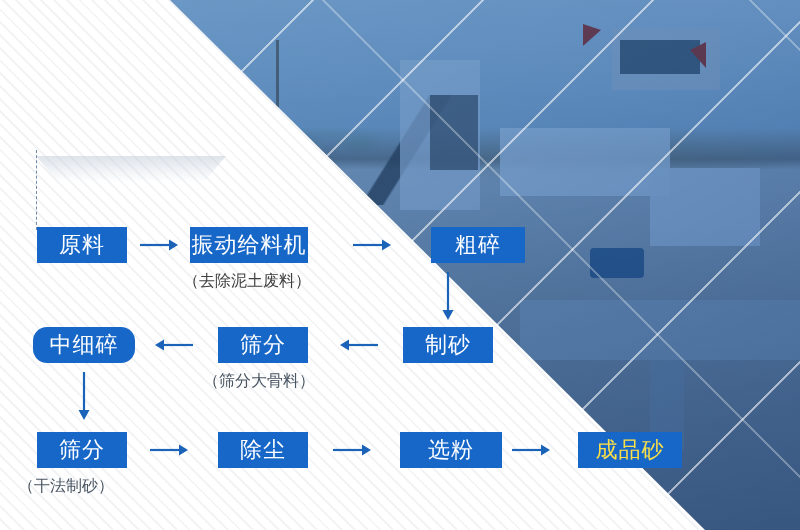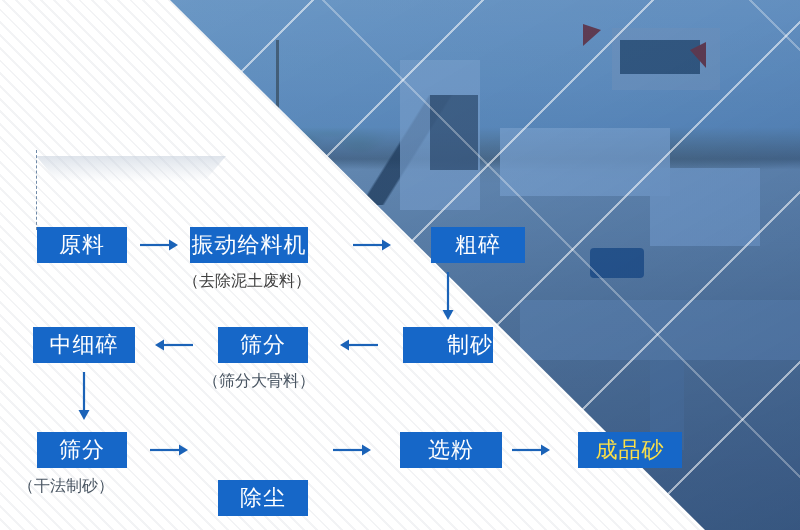--- a/index.html
+++ b/index.html
@@ -175,38 +175,38 @@
           <polygon points="29,3.5 38,9 29,14.5" fill="#1b63b8"></polygon>
         </svg>
       </div>
       <div class="arrow" style="left: 353px; top: 236px;">
         <svg width="38" height="18" viewBox="0 0 38 18">
           <path d="M0 9 H 29" stroke="#1b63b8" stroke-width="2.2" fill="none"></path>
           <polygon points="29,3.5 38,9 29,14.5" fill="#1b63b8"></polygon>
         </svg>
       </div>
       <div class="note" style="left: 183px; top: 272px; color: #404040;">（去除泥土废料）</div>
-      <div class="box" style="left: 33px; top: 327px; width: 102px; background: rgb(22, 103, 200); color: rgb(255, 255, 255);">中细碎</div>
+      <div class="box" style="left: 33px; top: 327px; width: 102px; background: rgb(22, 103, 200); color: rgb(255, 255, 255); border-radius: 14px;">中细碎</div>
       <div class="box" style="left: 218px; top: 327px; width: 90px; background: rgb(22, 103, 200); color: rgb(255, 255, 255);">筛分</div>
-      <div class="box" style="left: 403px; top: 327px; width: 90px; background: rgb(22, 103, 200); color: rgb(255, 255, 255); text-align: right;">制砂</div>
+      <div class="box" style="left: 403px; top: 327px; width: 90px; background: rgb(22, 103, 200); color: rgb(255, 255, 255);">制砂</div>
       <div class="arrow" style="left: 155px; top: 336px;">
         <svg width="38" height="18" viewBox="0 0 38 18">
           <path d="M38 9 H 9" stroke="#1b63b8" stroke-width="2.2" fill="none"></path>
           <polygon points="9,3.5 0,9 9,14.5" fill="#1b63b8"></polygon>
         </svg>
       </div>
       <div class="arrow" style="left: 340px; top: 336px;">
         <svg width="38" height="18" viewBox="0 0 38 18">
           <path d="M38 9 H 9" stroke="#1b63b8" stroke-width="2.2" fill="none"></path>
           <polygon points="9,3.5 0,9 9,14.5" fill="#1b63b8"></polygon>
         </svg>
       </div>
       <div class="note" style="left: 203px; top: 372px; color: rgb(74, 86, 99);">（筛分大骨料）</div>
       <div class="box" style="left: 37px; top: 432px; width: 90px; background: rgb(22, 103, 200); color: rgb(255, 255, 255);">筛分</div>
-      <div class="box" style="left: 218px; top: 432px; width: 90px; background: rgb(22, 103, 200); color: rgb(255, 255, 255); margin-top: 48px;">除尘</div>
+      <div class="box" style="left: 218px; top: 432px; width: 90px; background: rgb(22, 103, 200); color: rgb(255, 255, 255);">除尘</div>
       <div class="box" style="left: 400px; top: 432px; width: 102px; background: rgb(22, 103, 200); color: rgb(255, 255, 255);">选粉</div>
       <div class="box" style="left: 578px; top: 432px; width: 104px; background: rgb(22, 103, 200); color: #fde047;">成品砂</div>
       <div class="arrow" style="left: 150px; top: 441px;">
         <svg width="38" height="18" viewBox="0 0 38 18">
           <path d="M0 9 H 29" stroke="#1b63b8" stroke-width="2.2" fill="none"></path>
           <polygon points="29,3.5 38,9 29,14.5" fill="#1b63b8"></polygon>
         </svg>
       </div>
       <div class="arrow" style="left: 333px; top: 441px;">
         <svg width="38" height="18" viewBox="0 0 38 18">

